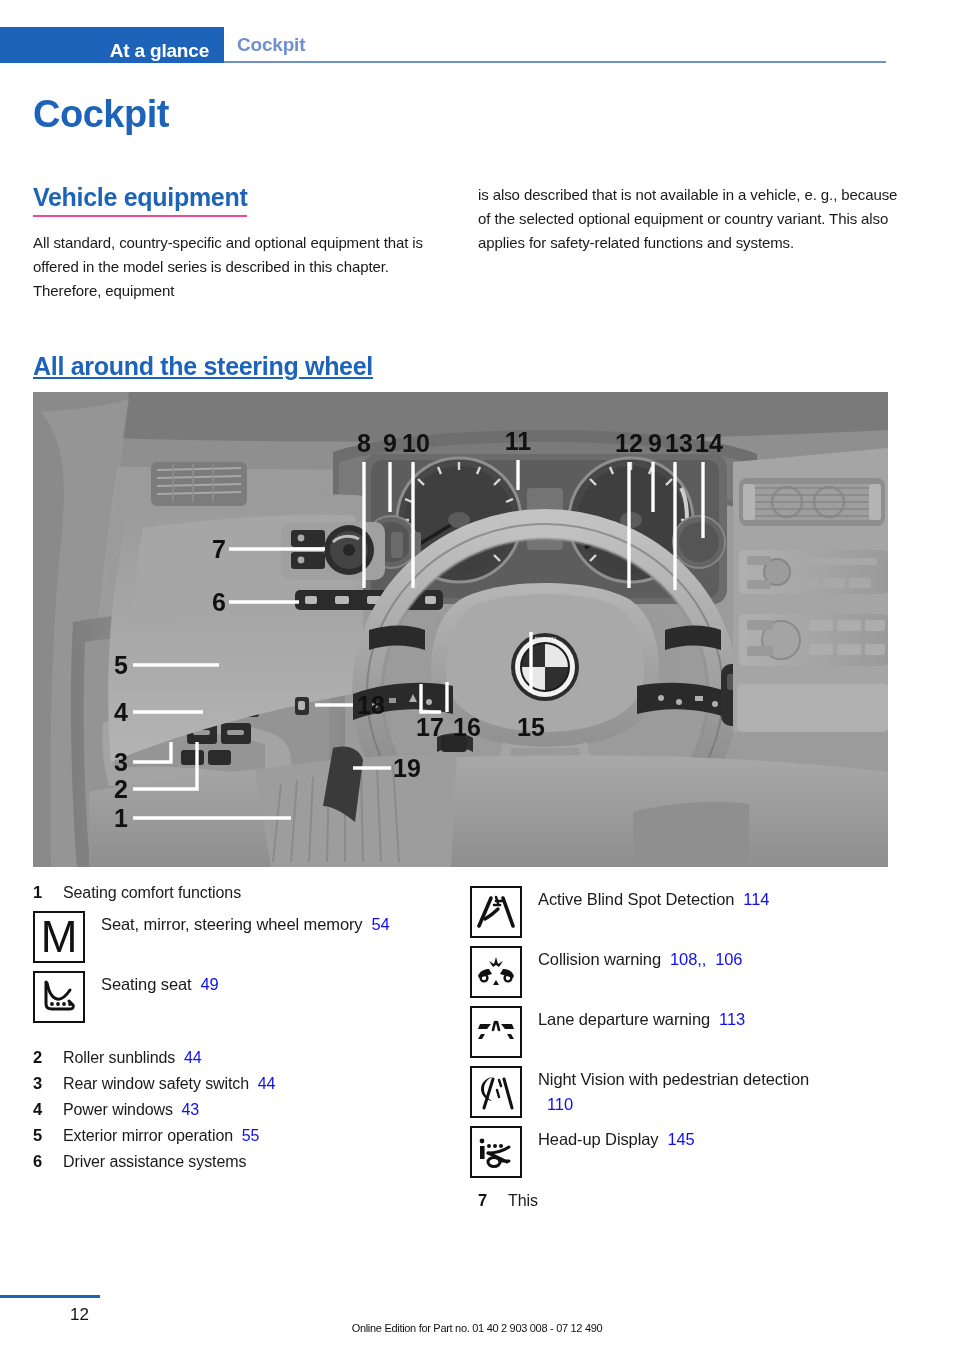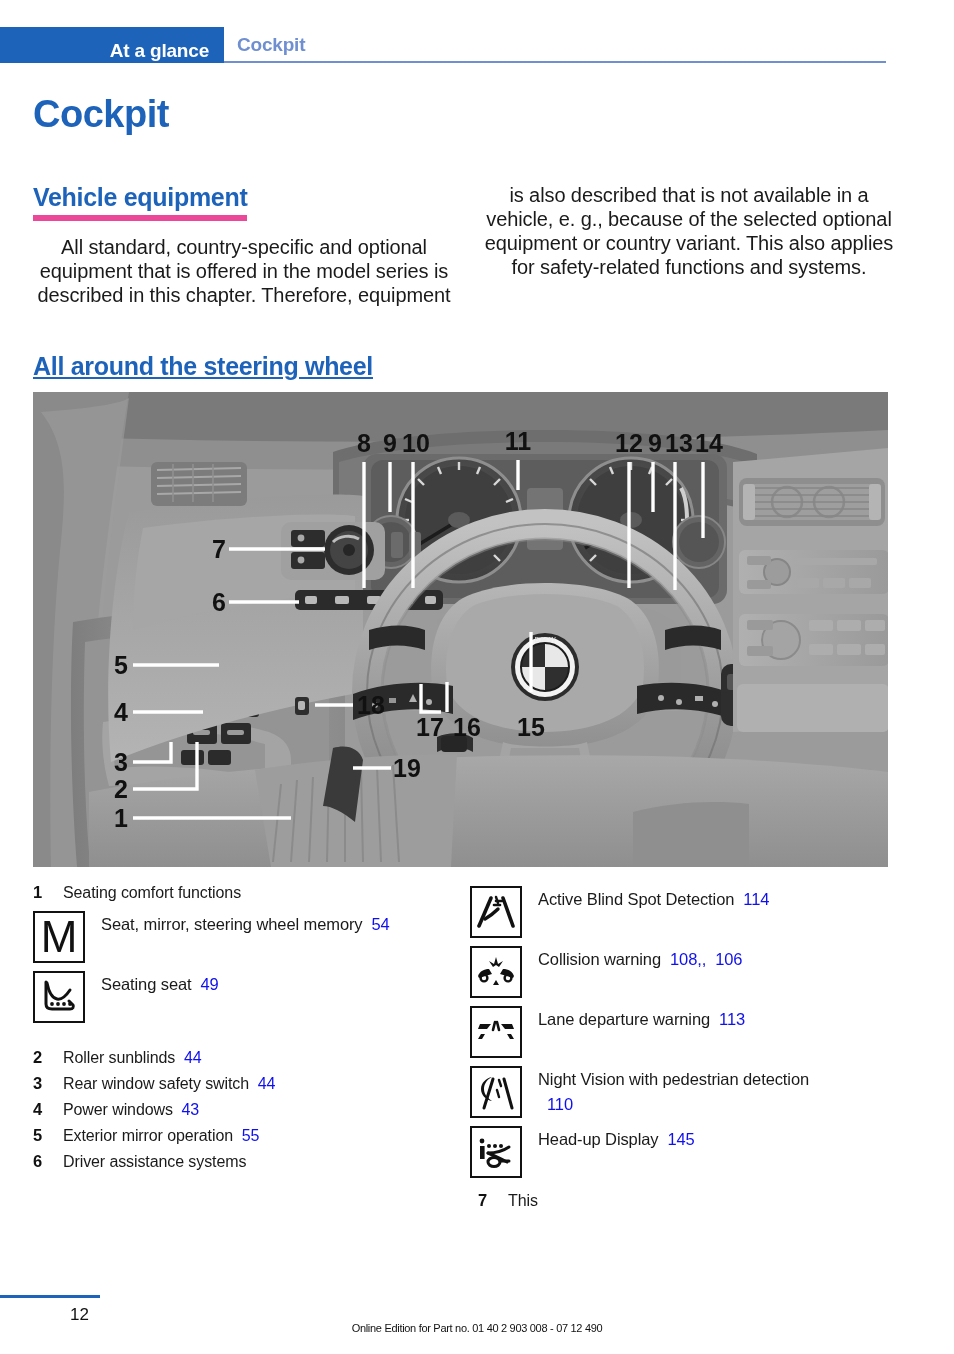--- a/index.html
+++ b/index.html
@@ -44,28 +44,27 @@
   }
 
   
   .col-left  { position: absolute; left: 33px;  top: 183px; width: 422px; }
   .col-right { position: absolute; left: 478px; top: 183px; width: 422px; }
 
   h2.section-head {
     font-size: 25px; font-weight: bold; color: #1d63ba;
     letter-spacing: -0.3px;
     padding-bottom: 3px;
-    border-bottom: 6px solid #ec4899;
+    border-bottom: 2px solid #ec4899;
     display: inline-block;
     margin-bottom: 14px;
   }
   p.body-text {
-    font-size: 20px; line-height: 24px; color: #1a1a1a;
+    font-size: 15px; line-height: 24px; color: #1a1a1a;
     letter-spacing: -0.1px;
-    text-align: center;
   }
 
   
   .steering-head {
     position: absolute; left: 33px; top: 352px;
     font-size: 25px; font-weight: bold; color: #1d63ba;
     letter-spacing: -0.3px;
     text-decoration: underline;
   }
 

